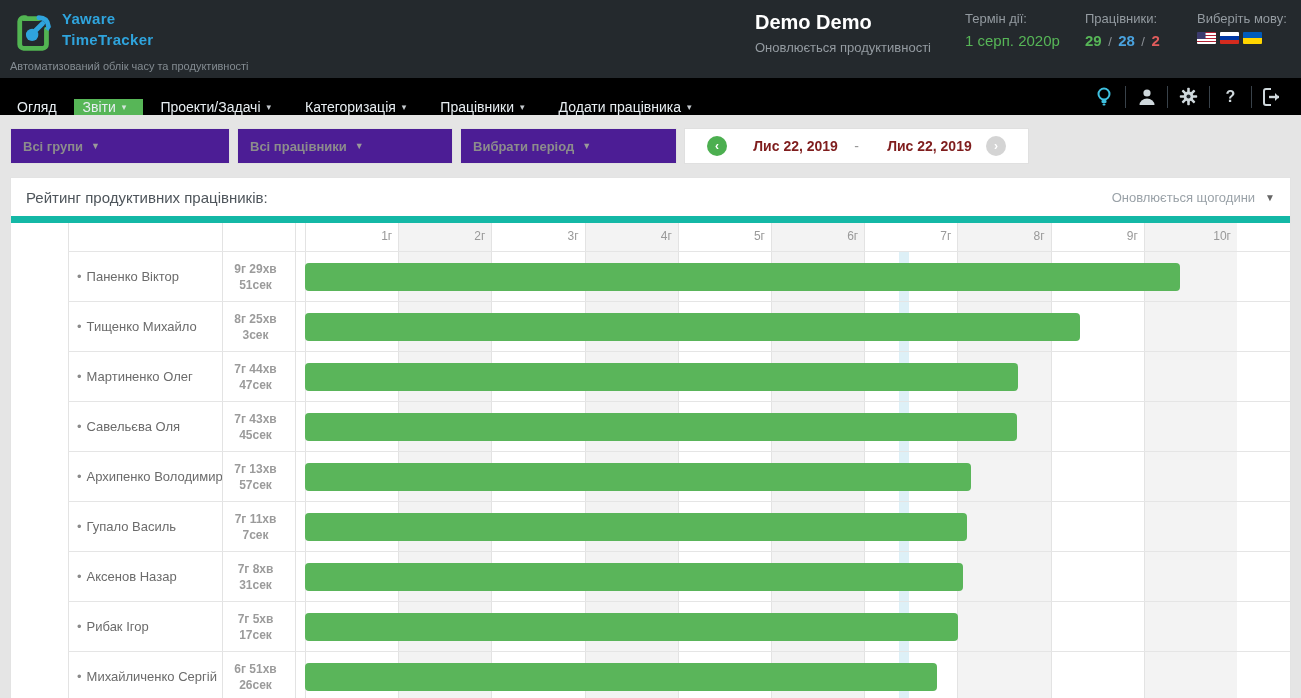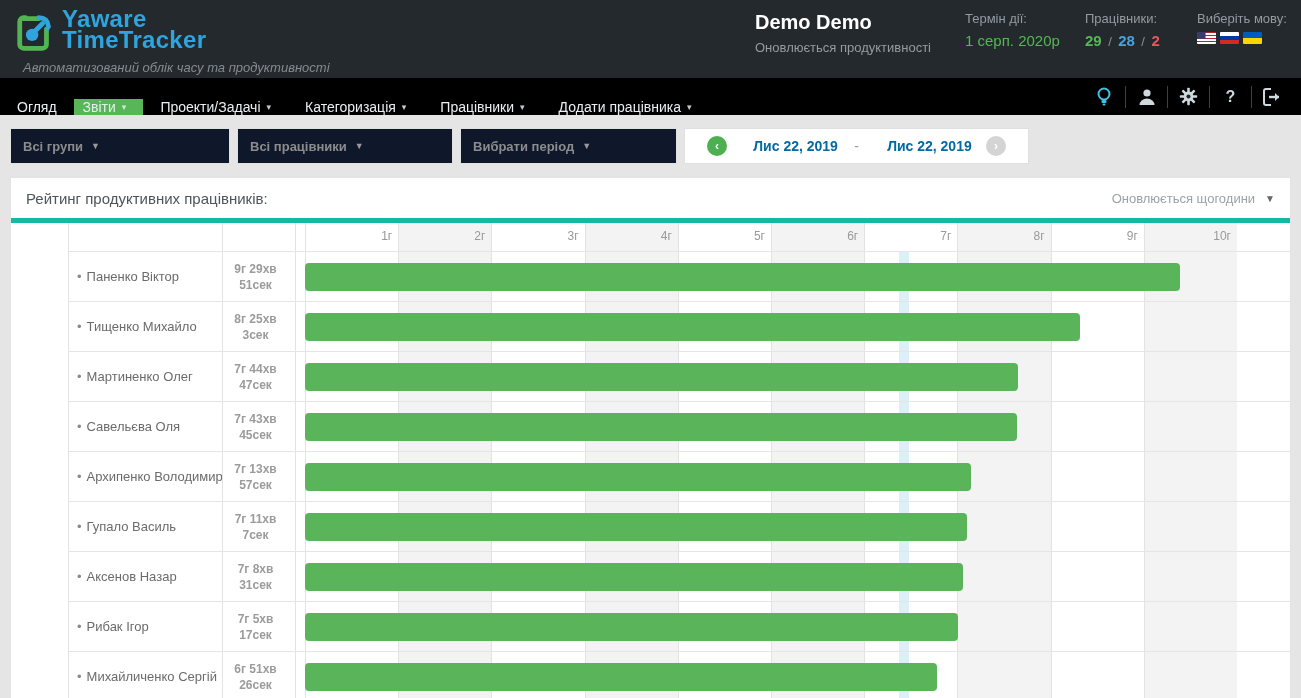--- a/index.html
+++ b/index.html
@@ -3,22 +3,22 @@
 <meta charset="utf-8">
 <style>
   * { margin:0; padding:0; box-sizing:border-box; }
   html,body { width:1301px; height:698px; overflow:hidden; background:#e5e5e5;
               font-family:"Liberation Sans", sans-serif; }
 
   
   .header { position:relative; width:100%; height:78px; background:#24292d; }
   .logo-wrap { position:absolute; left:14px; top:8px; display:flex; }
   .logo-icon { width:42px; height:42px; margin-top:4px; }
-  .logo-text { margin-left:6px; line-height:21px; font-size:24px; font-weight:bold; color:#2fa4dd; letter-spacing:.3px; }
-  .tagline { position:absolute; left:23px; top:60px; font-size:13px; color:#848c92;font-style:italic; }
+  .logo-text { margin-left:6px; line-height:21px; font-size:15px; font-weight:bold; color:#2fa4dd; letter-spacing:.3px; }
+  .tagline { position:absolute; left:10px; top:60px; font-size:11px; color:#848c92; }
 
   .hblock { position:absolute; top:11px; }
   .hblock .hlabel { font-size:13px; color:#949ba1; margin-bottom:6px; }
   .hblock .hname  { font-size:20px; color:#fff; font-weight:bold; margin-bottom:6px; }
   .hblock .hsub   { font-size:13px; color:#949ba1; }
   .hval-green { font-size:15px; color:#57b657; }
   .hnum { font-size:15px; font-weight:bold; }
   .n-green{ color:#57b657; } .n-blue{ color:#4aa3df; } .n-red{ color:#e05c5c; }
   .n-sep { color:#8a9095; font-weight:normal; padding:0 2px; font-size:13px; }
   .flags { display:flex; gap:4px; margin-top:2px; }
@@ -35,35 +35,35 @@
   .nav-item.active { background:#57b657;padding-left:9px; }
   .caret { font-size:9px; margin-left:6px; opacity:.85; }
   .nav-icons { position:absolute; right:8px; top:0; height:37px; display:flex; align-items:center; }
   .nav-ico { width:42px; height:22px; display:flex; align-items:center; justify-content:center;
              border-left:1px solid #39424a; cursor:pointer; color:#cfd8dc; font-size:16px; font-weight:bold; }
   .nav-ico:first-child { border-left:none; }
   .nav-ico svg { display:block; }
 
   
   .filters { position:relative; width:100%; height:62px; background:#e5e5e5; }
-  .fbox { position:absolute; top:13px; height:36px; background:#0f172a; border:1px solid #e0e0e0;
+  .fbox { position:absolute; top:13px; height:36px; background:#4c1d95; border:1px solid #e0e0e0;
           display:flex; align-items:center; padding:0 12px; font-size:13px; font-weight:bold; color:#8c8c8c; cursor:pointer; }
   .fcaret { margin-left:8px; font-size:9px; color:#9a9a9a; }
   .datebox { position:absolute; top:13px; left:684px; width:345px; height:36px; background:#fff;
              border:1px solid #e0e0e0; display:flex; align-items:center; font-size:14px; color:#555; }
   .circ { width:20px; height:20px; border-radius:50%; display:flex; align-items:center; justify-content:center;
           color:#fff; font-size:12px; font-weight:bold; cursor:pointer; flex:0 0 20px; }
   .circ.green { background:#4caf50; margin-left:22px; }
   .circ.gray  { background:#d4d4d4; margin-right:22px; }
-  .dateval { font-weight:bold; color:#0369a1; flex:1; text-align:center; cursor:pointer;margin-left:12px; }
+  .dateval { font-weight:bold; color:#7f1d1d; flex:1; text-align:center; cursor:pointer;margin-left:12px; }
   .datesep { color:#999; padding:0 2px; }
 
   
   .panel { position:absolute; left:10px; top:177px; width:1281px; background:#fff; border:1px solid #e3e3e3; height:560px; }
-  .panel-head { height:45px; display:flex; align-items:center; border-bottom:5px solid #14b8a6; padding:0 15px; }
+  .panel-head { height:45px; display:flex; align-items:center; border-bottom:7px solid #14b8a6; padding:0 15px; }
   .panel-title { font-size:15px; color:#4e555b; }
   .refresh { margin-left:auto; font-size:13px; color:#9aa2a8; display:flex; align-items:center; cursor:pointer; }
   .refresh .fcaret { color:#666; font-size:10px; margin-left:10px; }
 
   
   .ctable { position:relative; margin-left:57px; }
   .plot-overlay { position:absolute; left:237px; top:0; bottom:0; width:932px; z-index:0;
       background:
         repeating-linear-gradient(to right, #e3e3e3 0, #e3e3e3 1px, transparent 1px, transparent 10%),
         repeating-linear-gradient(to right, transparent 0, transparent 10%, #f3f3f3 10%, #f3f3f3 20%);}

